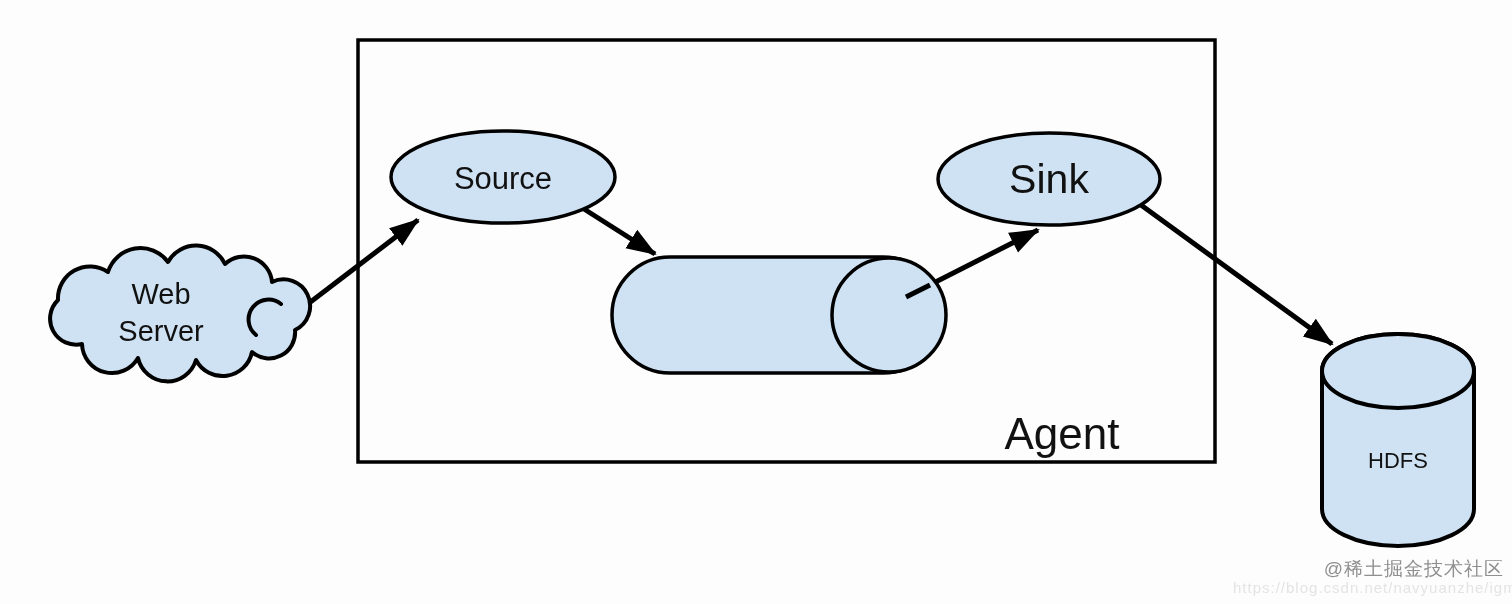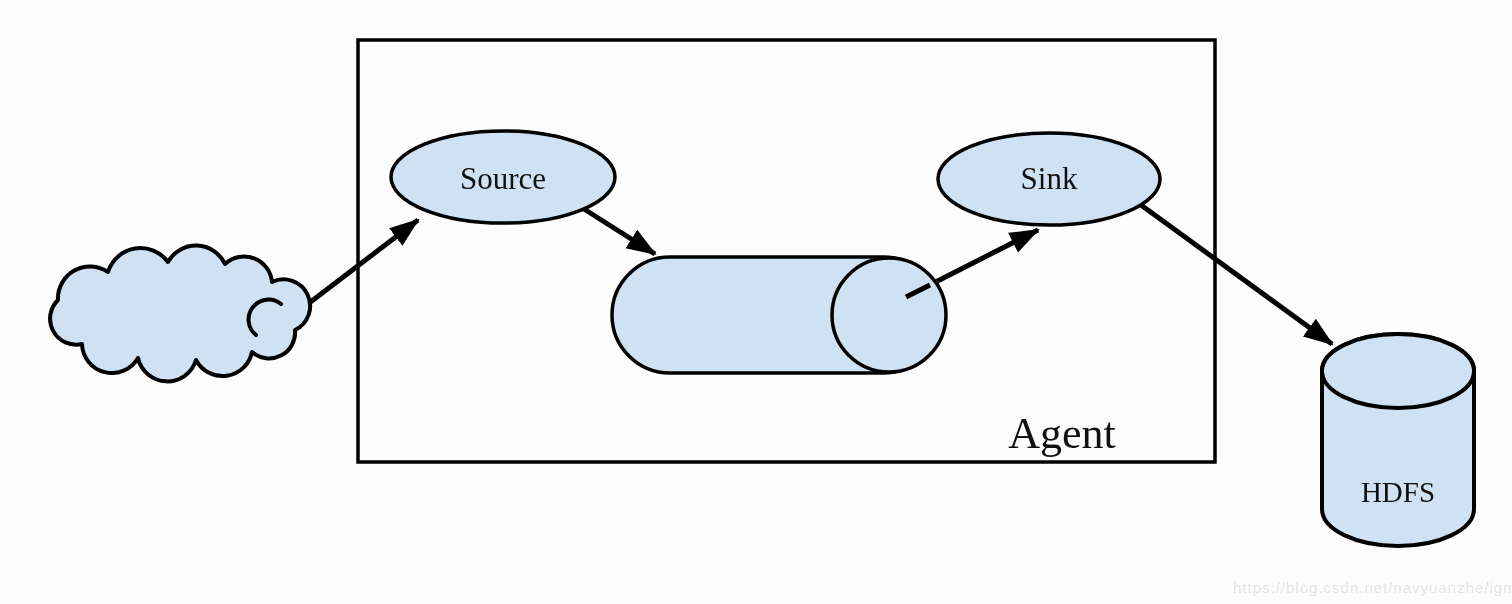--- a/index.html
+++ b/index.html
@@ -12,28 +12,27 @@
   }
   .canvas svg{position:absolute;left:0;top:0;}
   .node-label{
     position:absolute;
     transform:translate(-50%,-50%);
     color:#111;
     text-align:center;
     white-space:pre-line;
     line-height:1.28;
     pointer-events:none;
-    font-family:Liberation Serif, serif;
   }
   .lbl-webserver{left:161px;top:313px;font-size:29px;}
   .lbl-source{left:503px;top:179px;font-size:31px;}
   .lbl-channel{left:751px;top:316px;font-size:29px;}
-  .lbl-sink{left:1049px;top:179px;font-size:31px;}
+  .lbl-sink{left:1049px;top:179px;font-size:41px;}
   .lbl-agent{left:1062px;top:434px;font-size:44px;}
-  .lbl-hdfs{left:1398px;top:461px;font-size:29px;margin-top:32px;}
+  .lbl-hdfs{left:1398px;top:461px;font-size:22px;}
   .wm-community{
     position:absolute;right:8px;top:556px;
     font-size:19px;color:#8f8f8f;text-align:right;
     letter-spacing:1px;
   }
   .wm-url{
     position:absolute;right:-14px;top:579px;
     font-size:15px;color:#e4e4e4;
     letter-spacing:1px;white-space:nowrap;
   }
@@ -78,20 +77,23 @@
     <rect x="612" y="257" width="329" height="116" rx="58" ry="58" fill="#cfe2f3" stroke="#000" stroke-width="3.5"></rect>
     <circle cx="889" cy="315" r="57" fill="#cfe2f3" stroke="#000" stroke-width="3.5"></circle>
     <line x1="906" y1="297" x2="930" y2="285" stroke="#000" stroke-width="5"></line>
 
     <ellipse cx="1049" cy="179" rx="111" ry="46" fill="#cfe2f3" stroke="#000" stroke-width="3.5"></ellipse>
 
     <path d="M 1322 371 A 76 37 0 0 1 1474 371 L 1474 509 A 76 37 0 0 1 1322 509 Z" fill="#cfe2f3" stroke="#000" stroke-width="4"></path>
     <ellipse cx="1398" cy="371" rx="76" ry="37" fill="#cfe2f3" stroke="#000" stroke-width="4"></ellipse>
   </svg>
 
+  <div class="node-label lbl-webserver">Web
+Server</div>
   <div class="node-label lbl-source">Source</div>
   <div class="node-label lbl-sink">Sink</div>
   <div class="node-label lbl-agent">Agent</div>
   <div class="node-label lbl-hdfs">HDFS</div>
 
   <div class="wm-url">https://blog.csdn.net/navyuanzhe/igma</div>
+  <div class="wm-community">@稀土掘金技术社区</div>
 
 </div>
 
 </body></html>

